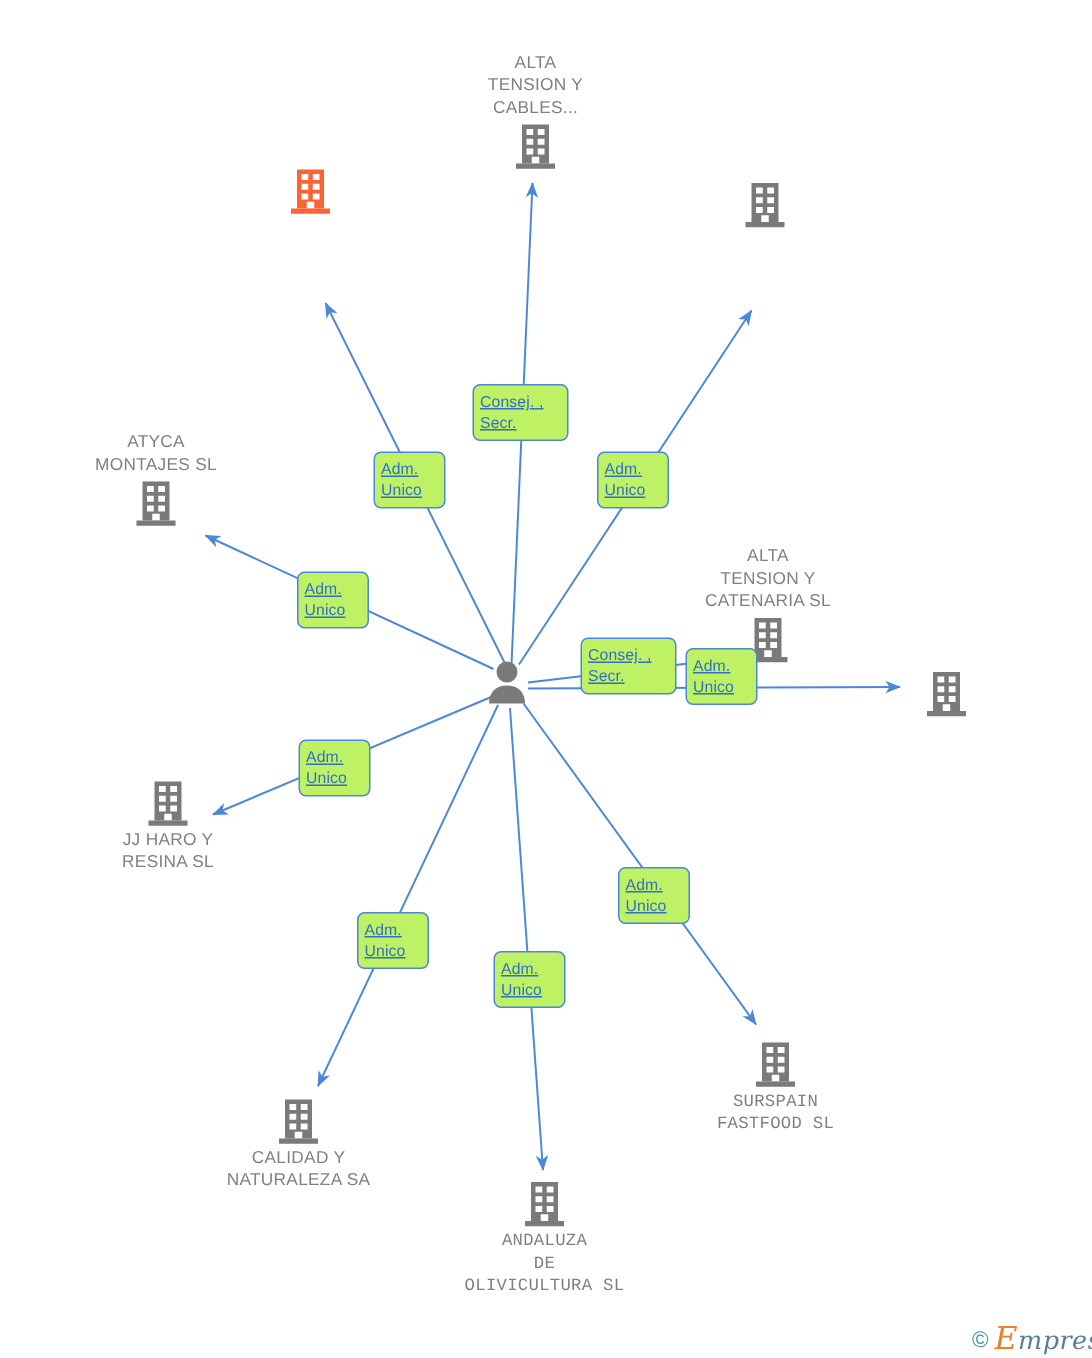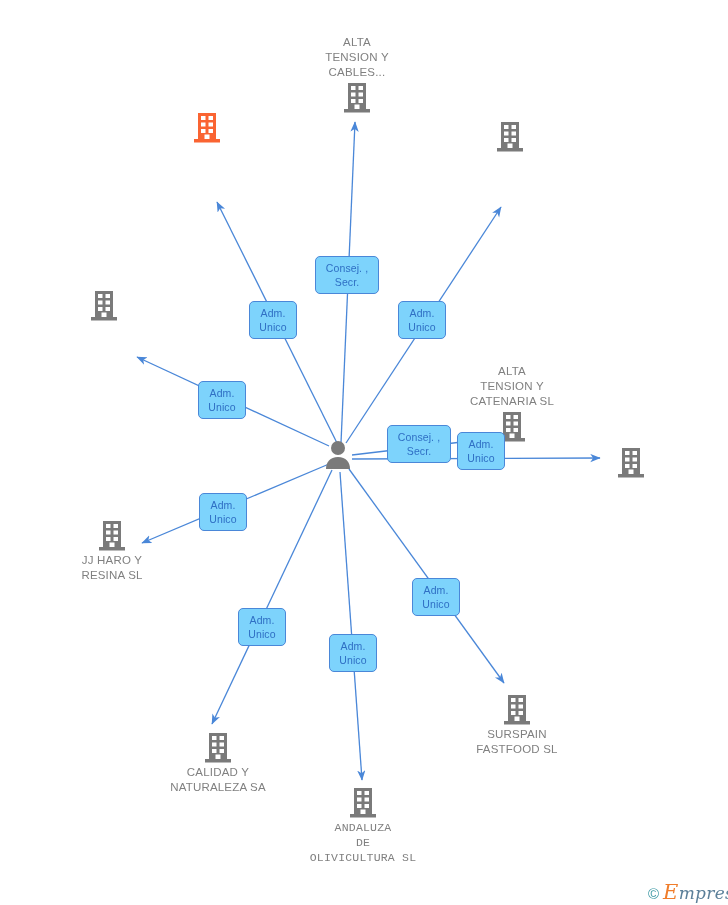--- a/index.html
+++ b/index.html
@@ -45,30 +45,30 @@
   }
   .node-icon {
     display: block;
     margin: 0 auto;
   }
   .node.label-top .node-icon { margin-top: 2px; }
   .node.label-bottom .node-icon { margin-bottom: 1px; }
   .edge-label {
     position: absolute;
     box-sizing: border-box;
-    background: #7dd3fc;
+    background: #bef264;
     border: 1px solid #4a87d8;
     border-radius: 5px;
     color: #2f6fc4;
     font-size: 10.5px;
     line-height: 14px;
-    text-align: center;
     padding: 4px 4px 3px 4px;
     white-space: pre-line;
     letter-spacing: 0.1px;
+    text-decoration: underline;
   }
   .watermark {
     position: absolute;
     display: flex;
     align-items: center;
     gap: 4px;
   }
   .wm-c {
     color: #3f9aa5;
     font-size: 15px;
@@ -139,21 +139,22 @@
             <rect x="6" y="1" width="18" height="26" fill="#7a7a7a"></rect>
             <rect x="9" y="4" width="4.5" height="4" fill="#ffffff"></rect>
             <rect x="16.5" y="4" width="4.5" height="4" fill="#ffffff"></rect>
             <rect x="9" y="10.5" width="4.5" height="4" fill="#ffffff"></rect>
             <rect x="16.5" y="10.5" width="4.5" height="4" fill="#ffffff"></rect>
             <rect x="9" y="17" width="4.5" height="4" fill="#ffffff"></rect>
             <rect x="16.5" y="17" width="4.5" height="4" fill="#ffffff"></rect>
             <rect x="12.5" y="22.5" width="5" height="4.5" fill="#ffffff"></rect>
             <rect x="2" y="27" width="26" height="3.5" fill="#7a7a7a"></rect>
           </svg></span></div>
-      <div class="node label-top" style="left: 104px; top: 288px;"><span><svg class="node-icon" width="30" height="32" viewBox="0 0 30 32" xmlns="http://www.w3.org/2000/svg">
+      <div class="node label-top" style="left: 104px; top: 288px;"><div class="node-label">ATYCA
+MONTAJES SL</div><span><svg class="node-icon" width="30" height="32" viewBox="0 0 30 32" xmlns="http://www.w3.org/2000/svg">
             <rect x="6" y="1" width="18" height="26" fill="#7a7a7a"></rect>
             <rect x="9" y="4" width="4.5" height="4" fill="#ffffff"></rect>
             <rect x="16.5" y="4" width="4.5" height="4" fill="#ffffff"></rect>
             <rect x="9" y="10.5" width="4.5" height="4" fill="#ffffff"></rect>
             <rect x="16.5" y="10.5" width="4.5" height="4" fill="#ffffff"></rect>
             <rect x="9" y="17" width="4.5" height="4" fill="#ffffff"></rect>
             <rect x="16.5" y="17" width="4.5" height="4" fill="#ffffff"></rect>
             <rect x="12.5" y="22.5" width="5" height="4.5" fill="#ffffff"></rect>
             <rect x="2" y="27" width="26" height="3.5" fill="#7a7a7a"></rect>
           </svg></span></div>
@@ -186,21 +187,21 @@
             <rect x="9" y="4" width="4.5" height="4" fill="#ffffff"></rect>
             <rect x="16.5" y="4" width="4.5" height="4" fill="#ffffff"></rect>
             <rect x="9" y="10.5" width="4.5" height="4" fill="#ffffff"></rect>
             <rect x="16.5" y="10.5" width="4.5" height="4" fill="#ffffff"></rect>
             <rect x="9" y="17" width="4.5" height="4" fill="#ffffff"></rect>
             <rect x="16.5" y="17" width="4.5" height="4" fill="#ffffff"></rect>
             <rect x="12.5" y="22.5" width="5" height="4.5" fill="#ffffff"></rect>
             <rect x="2" y="27" width="26" height="3.5" fill="#7a7a7a"></rect>
           </svg></span><div class="node-label">JJ HARO Y
 RESINA  SL</div></div>
-      <div class="node label-bottom" style="left: 218px; top: 732px;"><span><svg class="node-icon" width="30" height="32" viewBox="0 0 30 32" xmlns="http://www.w3.org/2000/svg">
+      <div class="node label-bottom" style="left: 199px; top: 732px;"><span><svg class="node-icon" width="30" height="32" viewBox="0 0 30 32" xmlns="http://www.w3.org/2000/svg">
             <rect x="6" y="1" width="18" height="26" fill="#7a7a7a"></rect>
             <rect x="9" y="4" width="4.5" height="4" fill="#ffffff"></rect>
             <rect x="16.5" y="4" width="4.5" height="4" fill="#ffffff"></rect>
             <rect x="9" y="10.5" width="4.5" height="4" fill="#ffffff"></rect>
             <rect x="16.5" y="10.5" width="4.5" height="4" fill="#ffffff"></rect>
             <rect x="9" y="17" width="4.5" height="4" fill="#ffffff"></rect>
             <rect x="16.5" y="17" width="4.5" height="4" fill="#ffffff"></rect>
             <rect x="12.5" y="22.5" width="5" height="4.5" fill="#ffffff"></rect>
             <rect x="2" y="27" width="26" height="3.5" fill="#7a7a7a"></rect>
           </svg></span><div class="node-label">CALIDAD Y
@@ -211,21 +212,21 @@
             <rect x="16.5" y="4" width="4.5" height="4" fill="#ffffff"></rect>
             <rect x="9" y="10.5" width="4.5" height="4" fill="#ffffff"></rect>
             <rect x="16.5" y="10.5" width="4.5" height="4" fill="#ffffff"></rect>
             <rect x="9" y="17" width="4.5" height="4" fill="#ffffff"></rect>
             <rect x="16.5" y="17" width="4.5" height="4" fill="#ffffff"></rect>
             <rect x="12.5" y="22.5" width="5" height="4.5" fill="#ffffff"></rect>
             <rect x="2" y="27" width="26" height="3.5" fill="#7a7a7a"></rect>
           </svg></span><div class="node-label">ANDALUZA
 DE
 OLIVICULTURA SL</div></div>
-      <div class="node label-bottom" style="left: 517px; top: 694px;"><span><svg class="node-icon" width="30" height="32" viewBox="0 0 30 32" xmlns="http://www.w3.org/2000/svg">
+      <div class="node label-bottom" style="left: 517px; top: 694px; font-family: Liberation Mono, monospace;"><span><svg class="node-icon" width="30" height="32" viewBox="0 0 30 32" xmlns="http://www.w3.org/2000/svg">
             <rect x="6" y="1" width="18" height="26" fill="#7a7a7a"></rect>
             <rect x="9" y="4" width="4.5" height="4" fill="#ffffff"></rect>
             <rect x="16.5" y="4" width="4.5" height="4" fill="#ffffff"></rect>
             <rect x="9" y="10.5" width="4.5" height="4" fill="#ffffff"></rect>
             <rect x="16.5" y="10.5" width="4.5" height="4" fill="#ffffff"></rect>
             <rect x="9" y="17" width="4.5" height="4" fill="#ffffff"></rect>
             <rect x="16.5" y="17" width="4.5" height="4" fill="#ffffff"></rect>
             <rect x="12.5" y="22.5" width="5" height="4.5" fill="#ffffff"></rect>
             <rect x="2" y="27" width="26" height="3.5" fill="#7a7a7a"></rect>
           </svg></span><div class="node-label">SURSPAIN

